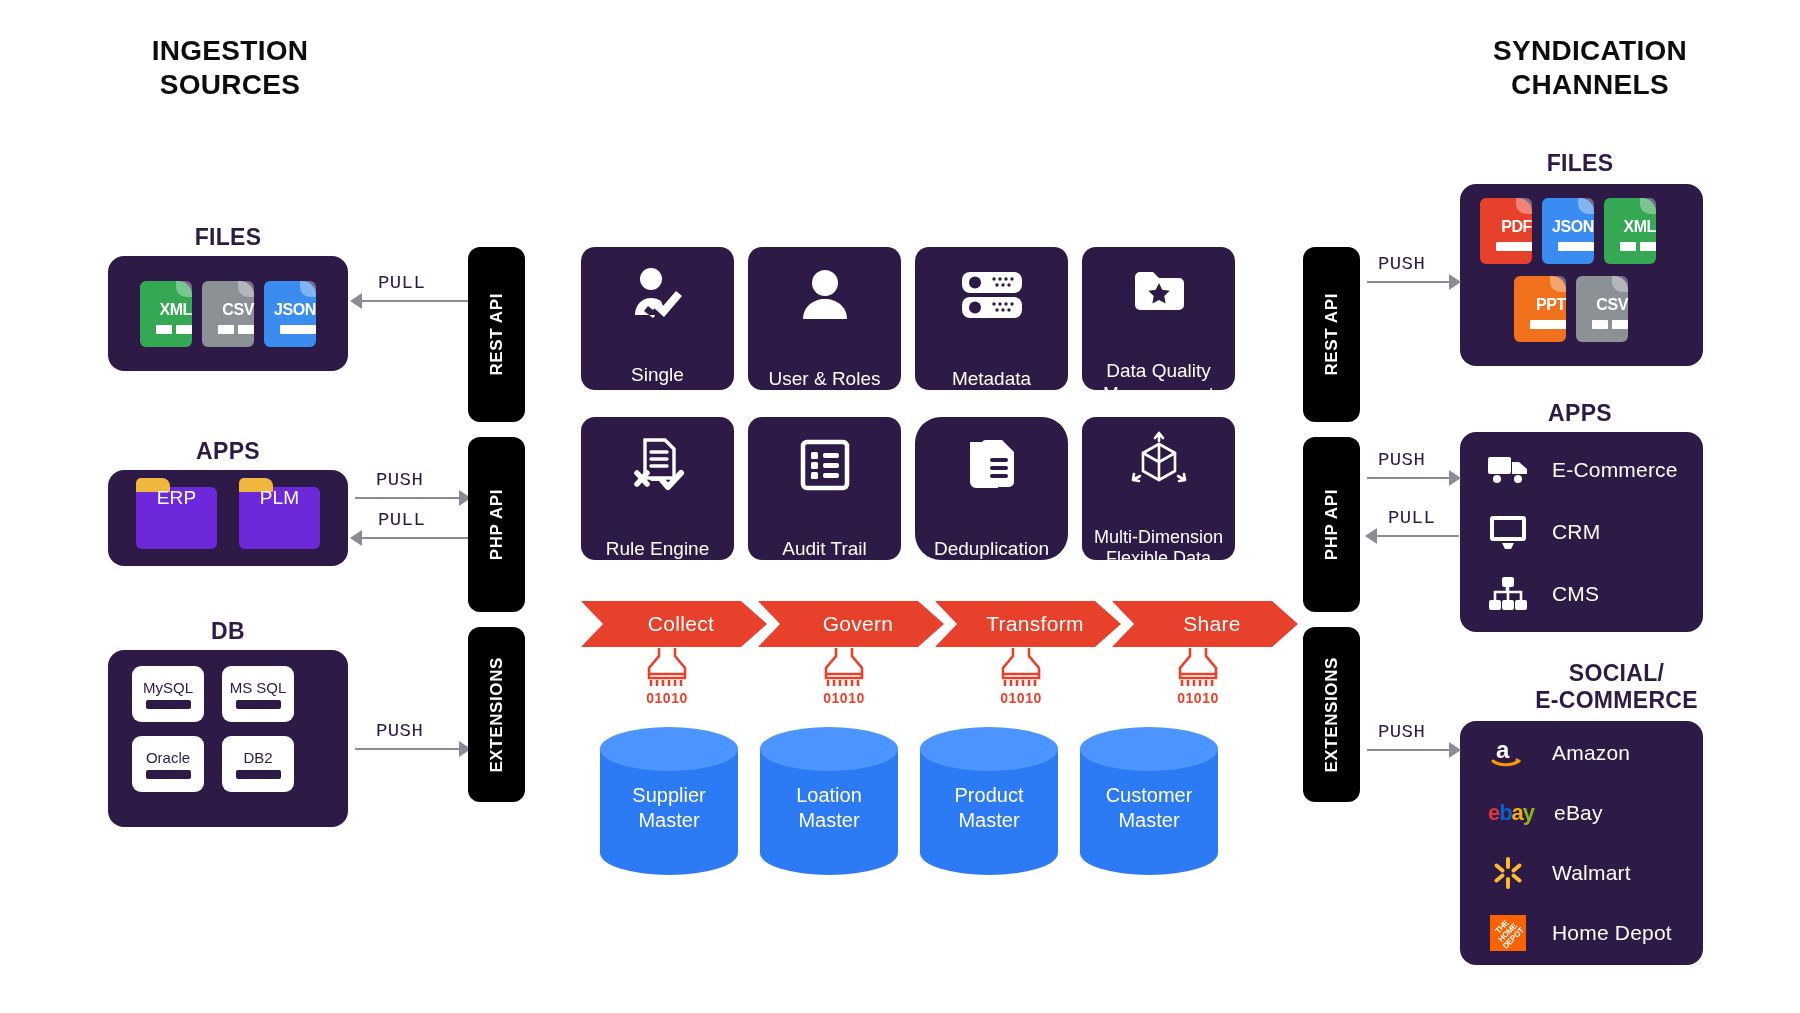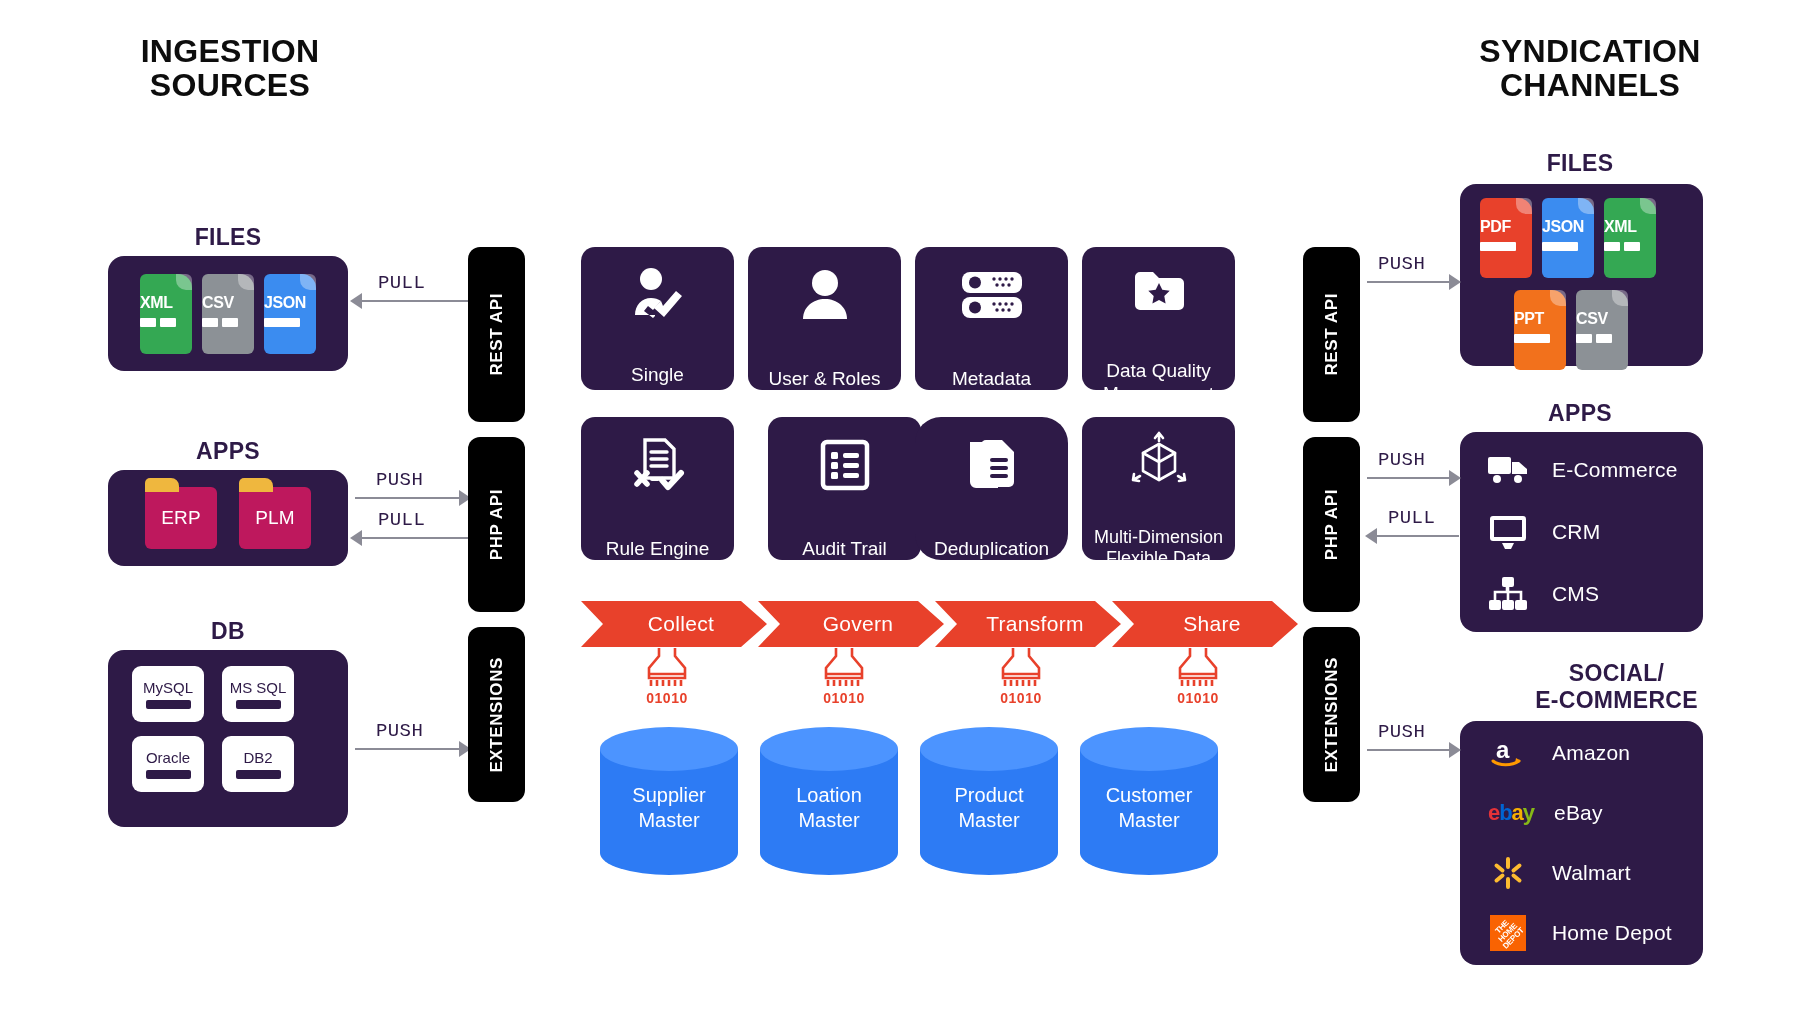--- a/index.html
+++ b/index.html
@@ -8,46 +8,46 @@
     width:1800px;height:1013px;overflow:hidden;position:relative;
     font-family:"Liberation Sans","DejaVu Sans",sans-serif;
     color:#2E1A47;
   }
   .stage{position:absolute;left:0;top:0;width:1800px;height:1013px;}
   .abs{position:absolute;}
 
   
   .section-title{
     font-weight:bold;color:#0d0d0d;text-align:center;
-    font-size:32px;line-height:34px;letter-spacing:.3px;
+    font-size:28px;line-height:34px;letter-spacing:.3px;
   }
   .group-title{
     font-weight:bold;color:#2E1A47;text-align:center;
     font-size:23px;line-height:27px;letter-spacing:.3px;
   }
 
   
   .panel{
     background:#2E1A47;border-radius:16px;box-sizing:border-box;
   }
 
   
   .filewrap{display:flex;align-items:center;justify-content:center;}
-  .filechip{position:relative;width:52px;height:80px;border-radius:6px 14px 6px 6px;
-     display:flex;flex-direction:column;align-items:flex-start;justify-content:flex-start;}
+  .filechip{position:relative;width:52px;height:66px;border-radius:6px 14px 6px 6px;
+     display:flex;flex-direction:column;align-items:flex-end;justify-content:flex-start;}
   .filechip .corner{position:absolute;right:0;top:0;width:16px;height:16px;
      background:rgba(255,255,255,.35);border-radius:0 6px 0 10px;}
   .filechip .lbl{color:#fff;font-size:16px;font-weight:bold;margin-top:20px;letter-spacing:-.4px;}
   .filechip .bars{display:flex;gap:4px;margin-top:6px;}
   .filechip .bars span{display:block;width:16px;height:9px;background:#fff;border-radius:1px;}
   .filechip .bars.single span{width:36px;}
 
   
-  .folder{position:relative;width:72px;height:62px;background:#be185d;border-radius:6px;
-    display:flex;align-items:center;justify-content:center;}
+  .folder{position:relative;width:81px;height:62px;background:#6d28d9;border-radius:6px;
+    display:flex;justify-content:center;}
   .folder:before{content:"";position:absolute;left:0;top:-9px;width:34px;height:14px;
     background:#EFB73E;border-radius:5px 8px 0 0;}
   .folder .lbl{position:relative;color:#fff;font-size:19px;font-weight:500;letter-spacing:.2px;}
 
   
   .dbchip{width:72px;height:56px;background:#fff;border-radius:9px;
     display:flex;flex-direction:column;align-items:center;justify-content:center;gap:5px;}
   .dbchip .lbl{color:#2E1A47;font-size:15px;line-height:15px;text-align:right;}
   .dbchip .bar{width:45px;height:9px;background:#2E1A47;border-radius:2px;}
 
@@ -279,21 +279,21 @@
         <path d="M23 42h6" stroke="#fff" stroke-width="4" stroke-linecap="round"></path>
         <path d="M33 43l6 7 13-14" stroke="#fff" stroke-width="6" stroke-linecap="round" stroke-linejoin="round"></path>
       </svg>
     </div>
     <div class="ctext">
       <div>Rule Engine</div>
       <div>&amp; Workflows</div>
     </div>
   </div>
 
-  <div class="abs card" style="left:768px;top:417px;width:153px;height:143px;">
+  <div class="abs card" style="left:748px;top:417px;width:153px;height:143px;">
     <div class="ico">
       <svg width="50" height="52" viewBox="0 0 50 52" fill="none">
         <rect x="3" y="3" width="44" height="46" rx="4" stroke="#fff" stroke-width="4.5"></rect>
         <g fill="#fff">
           <rect x="11" y="13" width="7" height="7" rx="1.5"></rect>
           <rect x="11" y="23" width="7" height="7" rx="1.5"></rect>
           <rect x="11" y="33" width="7" height="7" rx="1.5"></rect>
           <rect x="23" y="14" width="16" height="5" rx="2"></rect>
           <rect x="23" y="24" width="16" height="5" rx="2"></rect>
           <rect x="23" y="34" width="16" height="5" rx="2"></rect>

